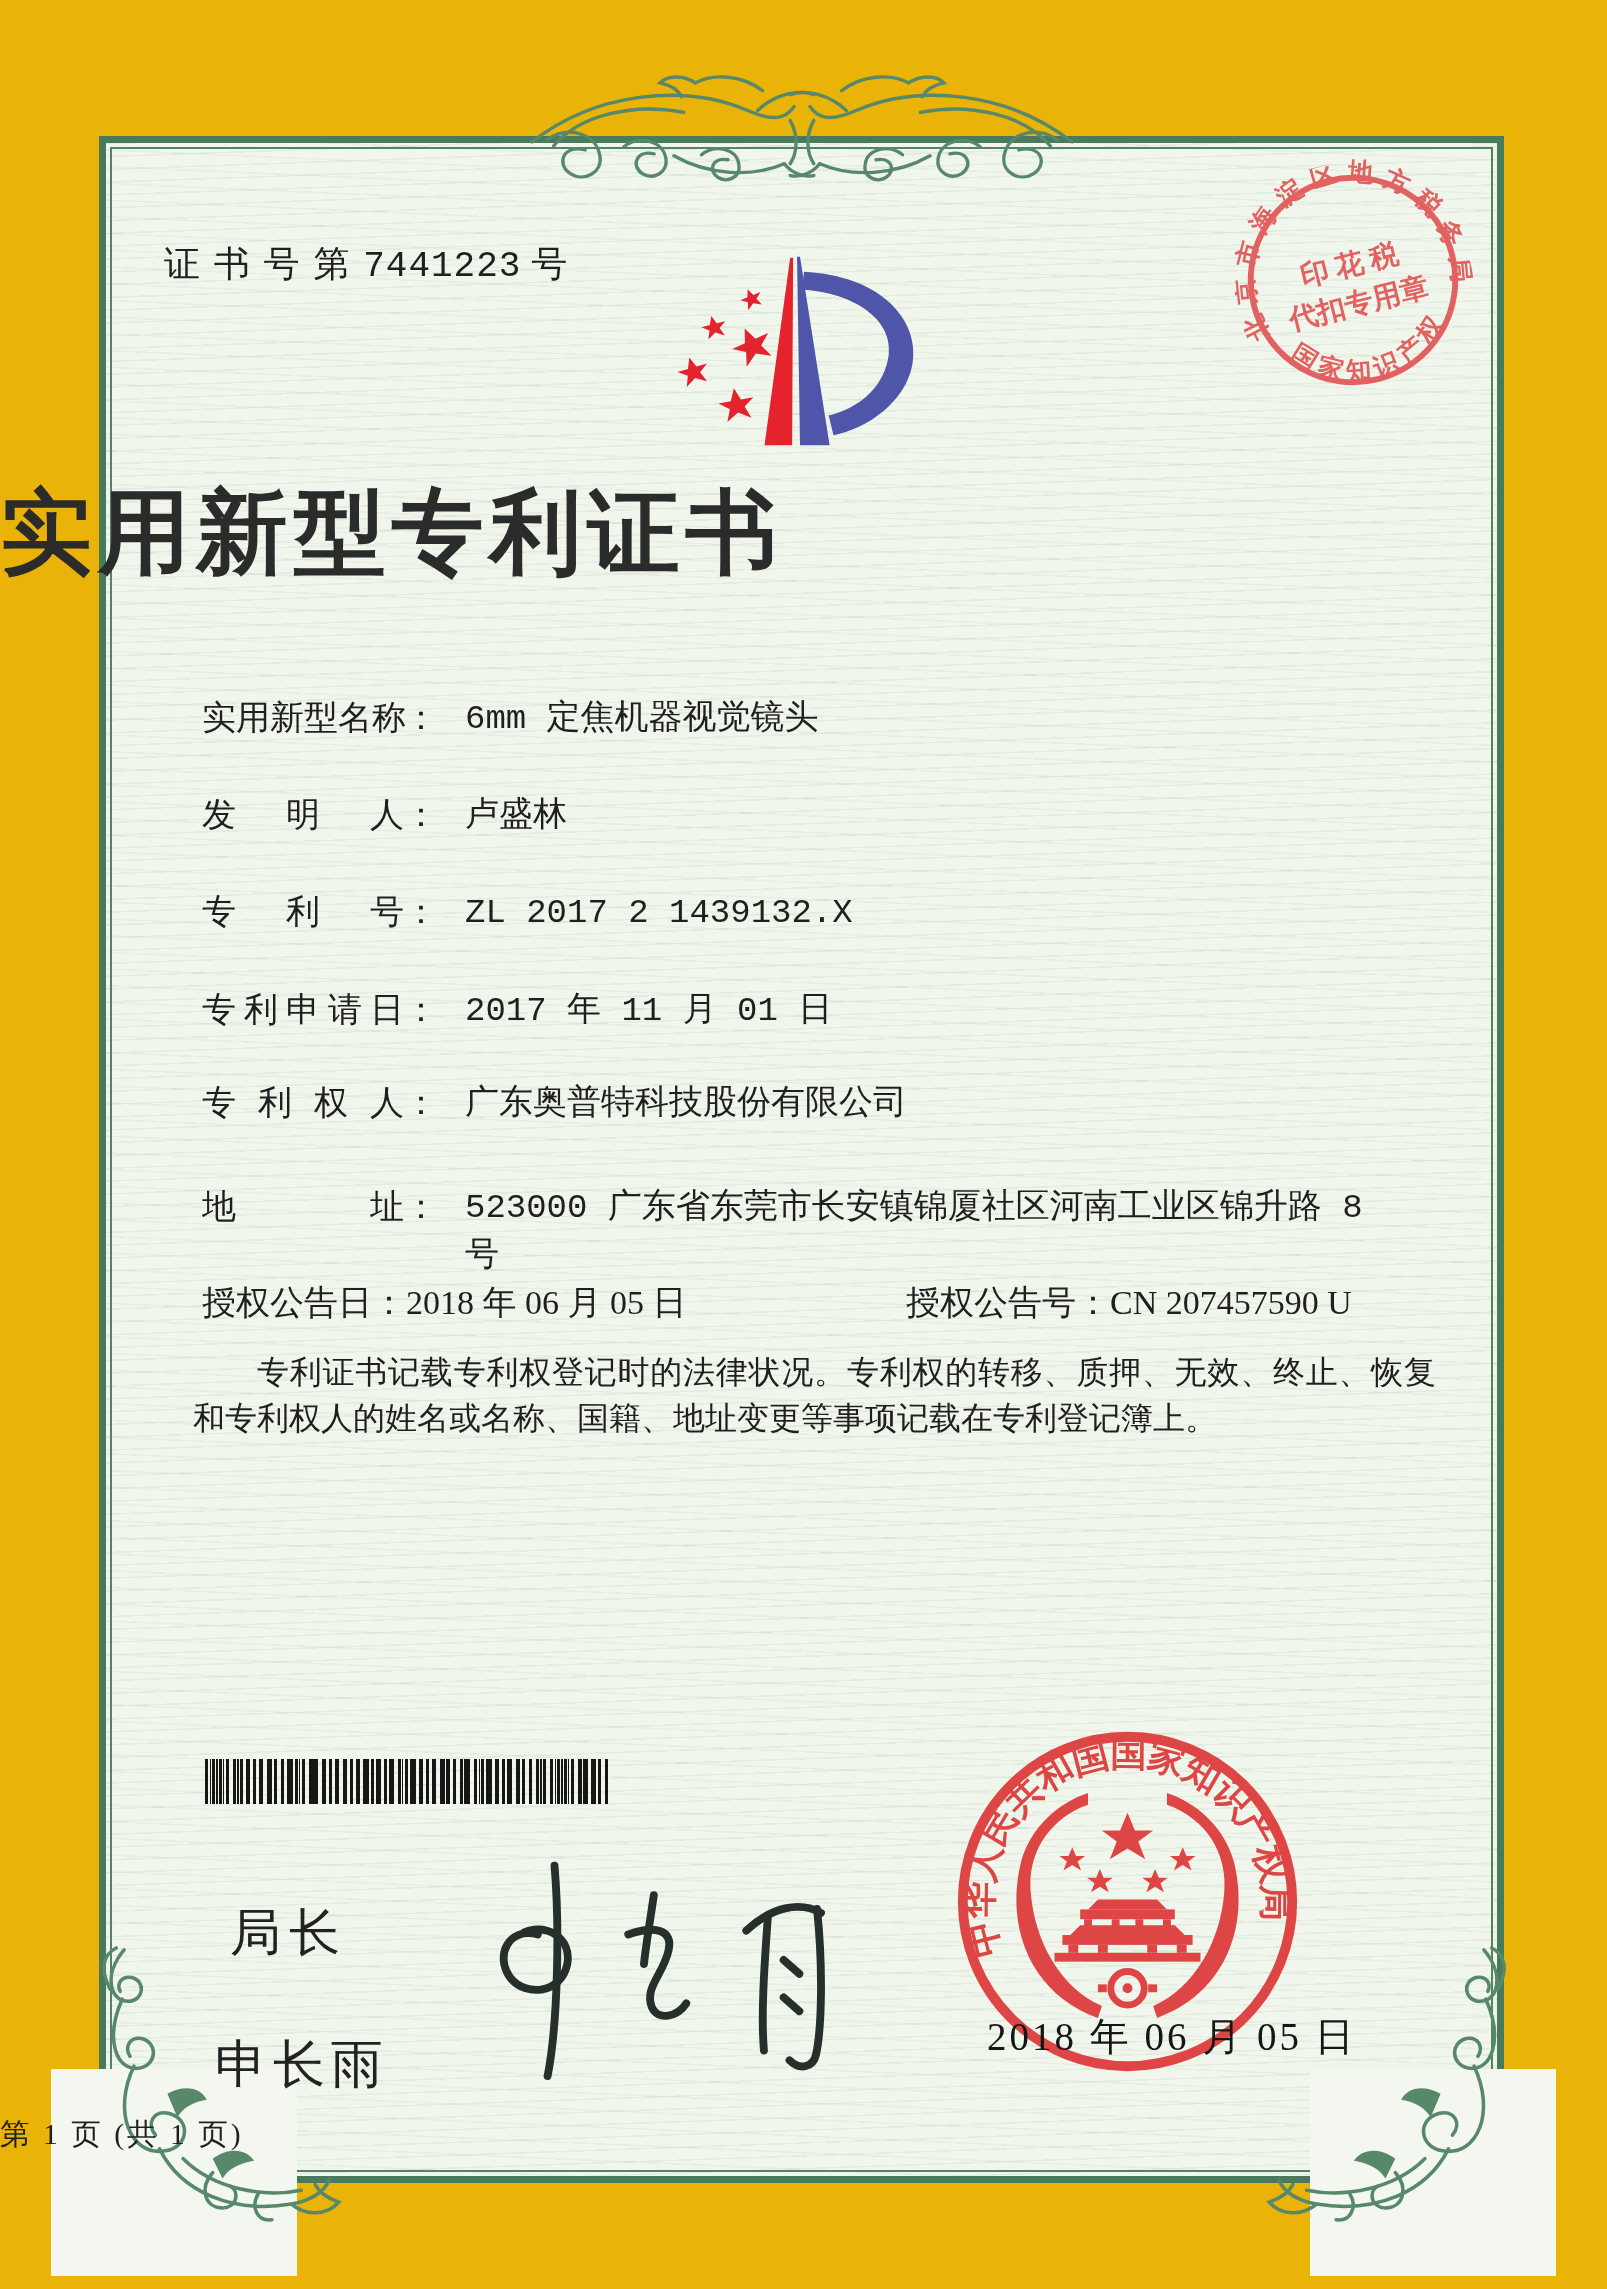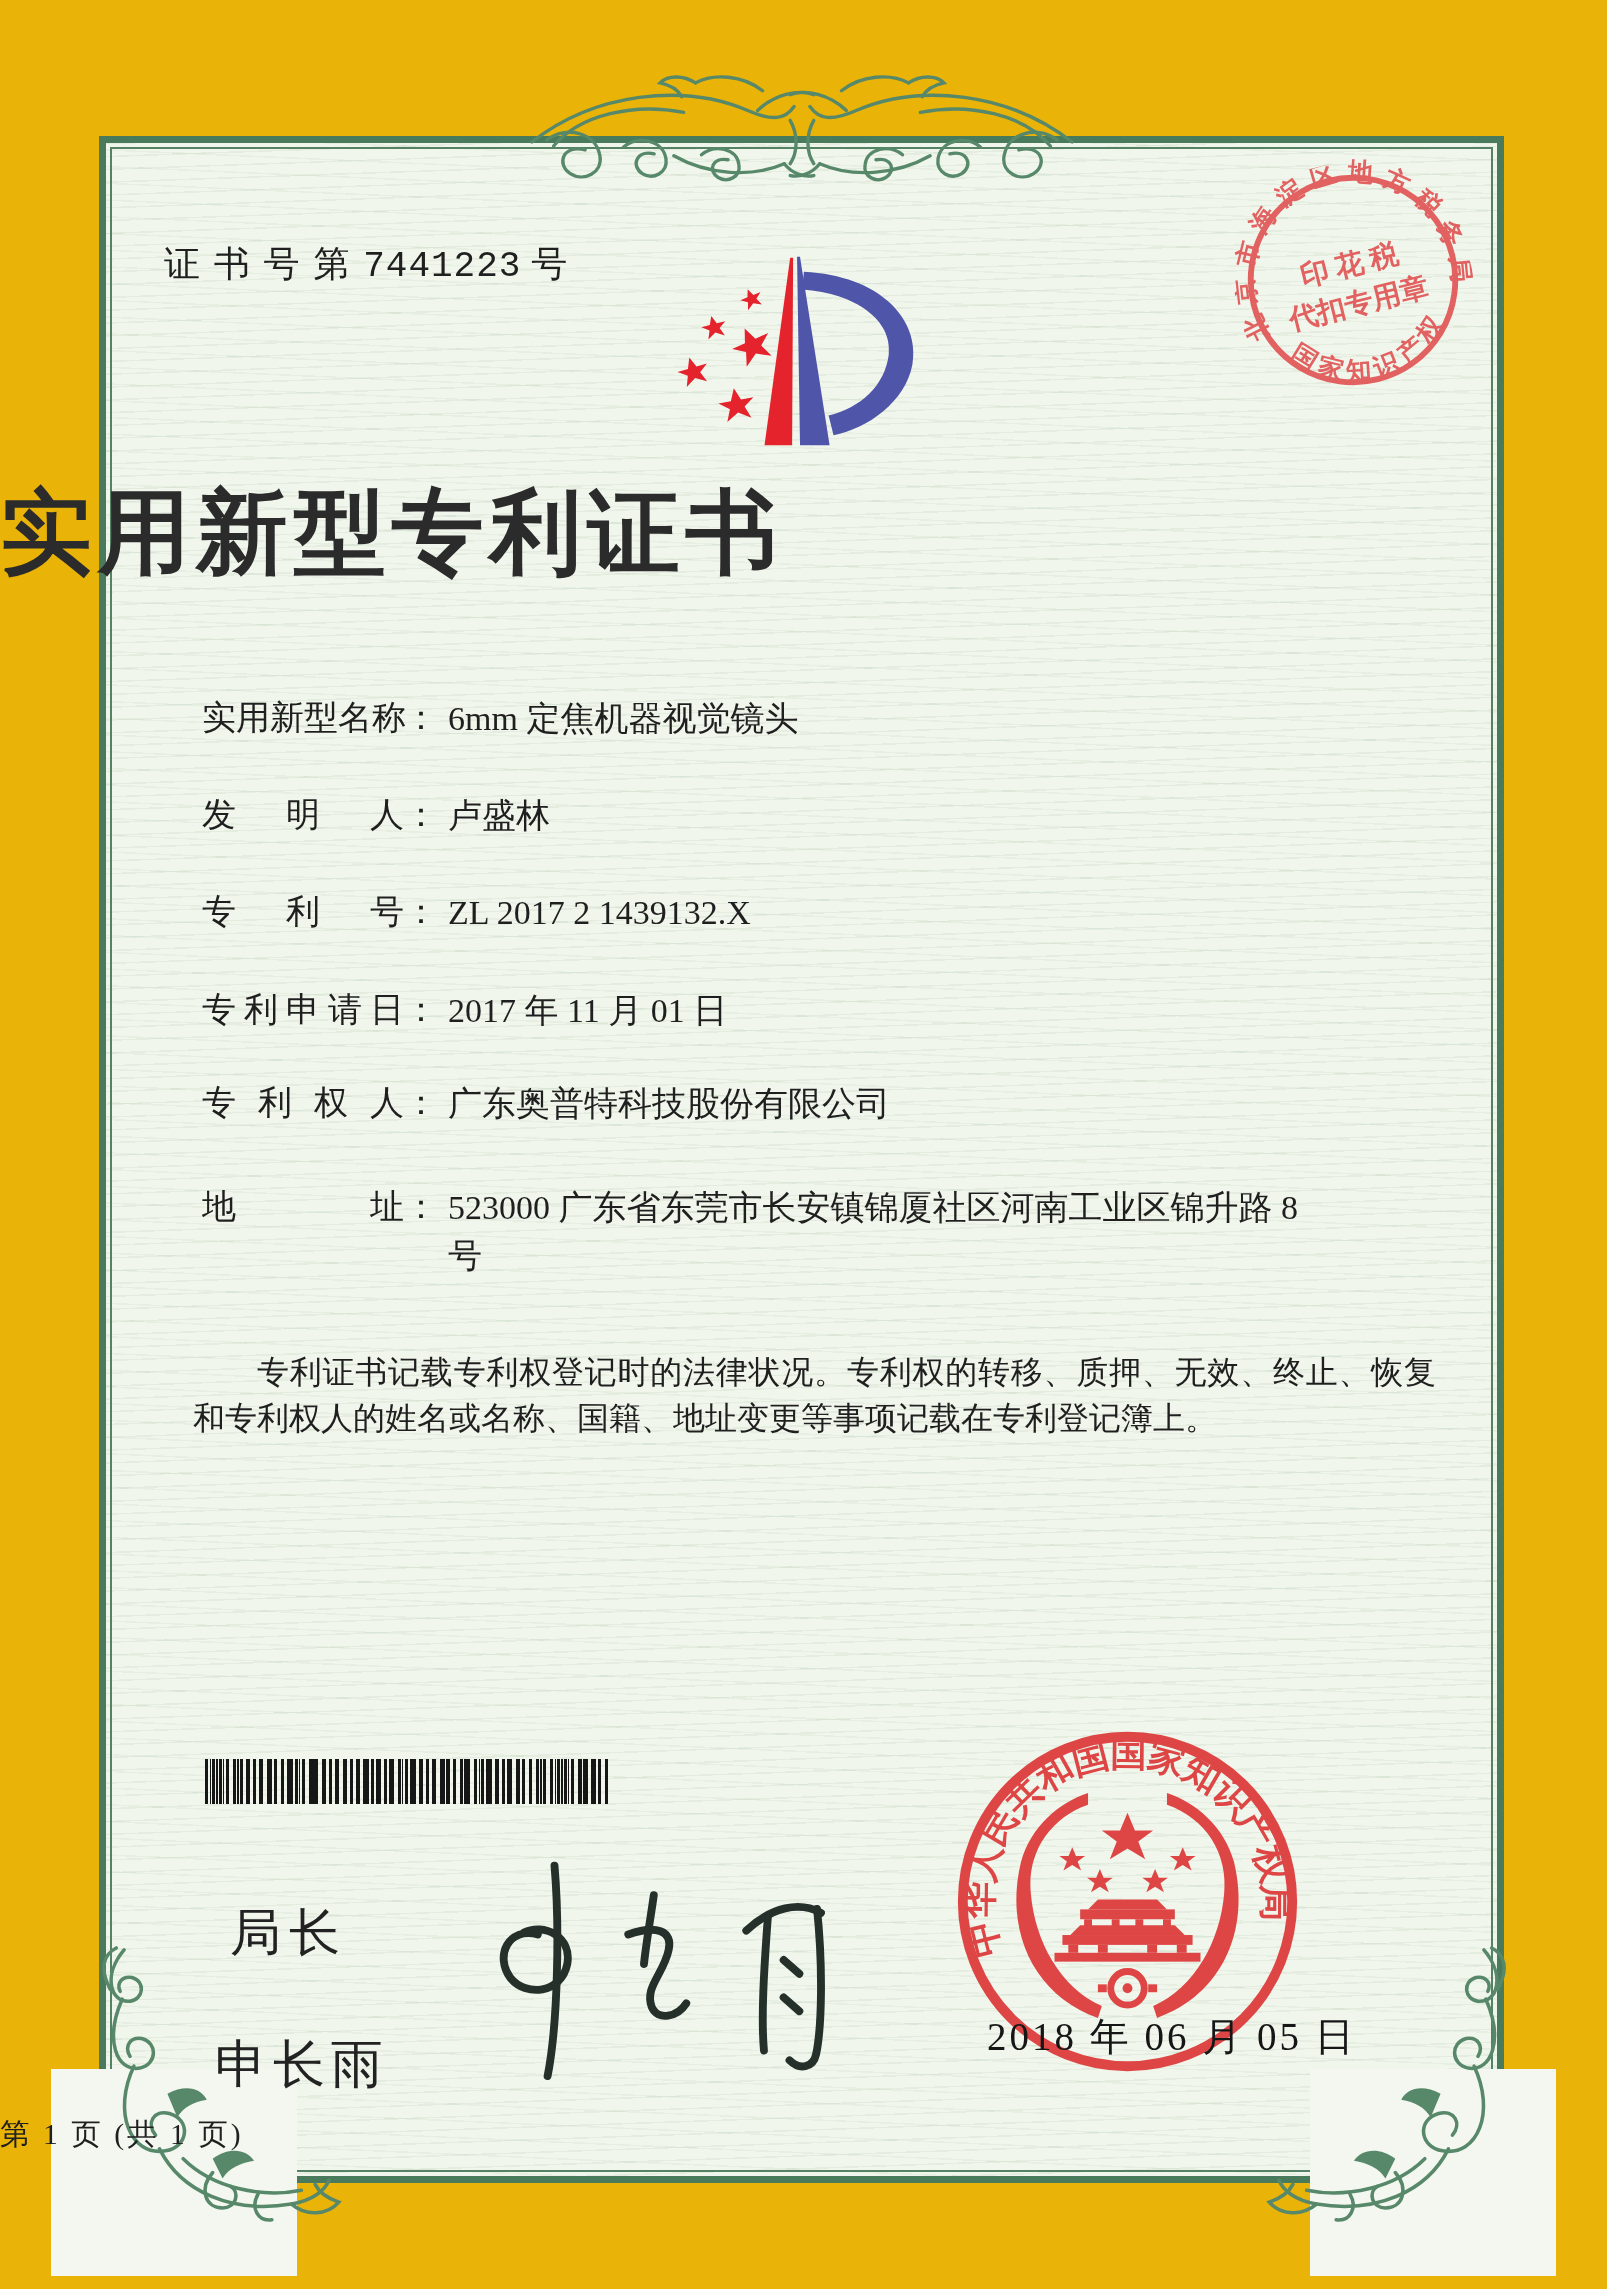--- a/index.html
+++ b/index.html
@@ -29,21 +29,21 @@
   .fields{position:absolute;left:0;top:0;width:100%;height:100%;}
   .field-row{position:absolute;left:202px;font-size:34px;display:flex;align-items:flex-start;white-space:nowrap;}
   .field-row:nth-child(1){top:695px;}
   .field-row:nth-child(2){top:792px;}
   .field-row:nth-child(3){top:889px;}
   .field-row:nth-child(4){top:987px;}
   .field-row:nth-child(5){top:1080px;}
   .field-row:nth-child(6){top:1184px;}
   .field-label{display:inline-flex;width:202px;justify-content:space-between;}
   .field-colon{margin:0 0 0 0;}
-  .field-value{margin-left:10px;white-space:normal;max-width:985px;line-height:48px;}
+  .field-value{margin-left:27px;white-space:normal;max-width:985px;line-height:48px;font-family:Liberation Mono, monospace;}
   .grant-row{position:absolute;left:202px;top:1280px;width:1241px;font-size:34px;white-space:nowrap;}
   .grant-no{position:absolute;left:704px;top:0;}
   
   .body-text{position:absolute;left:193px;top:1349px;width:1243px;}
   .body-text p{margin:0;font-size:32px;line-height:46px;text-indent:2em;text-align:justify;}
   
   .barcode{position:absolute;left:205px;top:1759px;width:406px;height:45px;
       background-image:
         repeating-linear-gradient(90deg,#161616 0 3px,rgba(0,0,0,0) 3px 6.9px),
         repeating-linear-gradient(90deg,#161616 0 2px,rgba(0,0,0,0) 2px 10.8px),
@@ -227,20 +227,24 @@
       <div class="field-row">
         <span class="field-label">
           <span>地</span>
           <span>址</span>
         </span>
         <span class="field-colon">：</span>
         <span class="field-value">523000 广东省东莞市长安镇锦厦社区河南工业区锦升路 8<div>号</div></span>
       </div>
     </div>
 
+  <div class="grant-row">
+    <span>授权公告日：</span><span>2018 年 06 月 05 日</span>
+    <span class="grant-no"><span>授权公告号：</span><span>CN 207457590 U</span></span>
+  </div>
 
   <div class="body-text">
     <p>专利证书记载专利权登记时的法律状况。专利权的转移、质押、无效、终止、恢复和专利权人的姓名或名称、国籍、地址变更等事项记载在专利登记簿上。</p>
   </div>
 
   <div class="barcode"></div>
 
   <div class="commissioner-title">局长</div>
   <div class="commissioner-name">申长雨</div>
 

